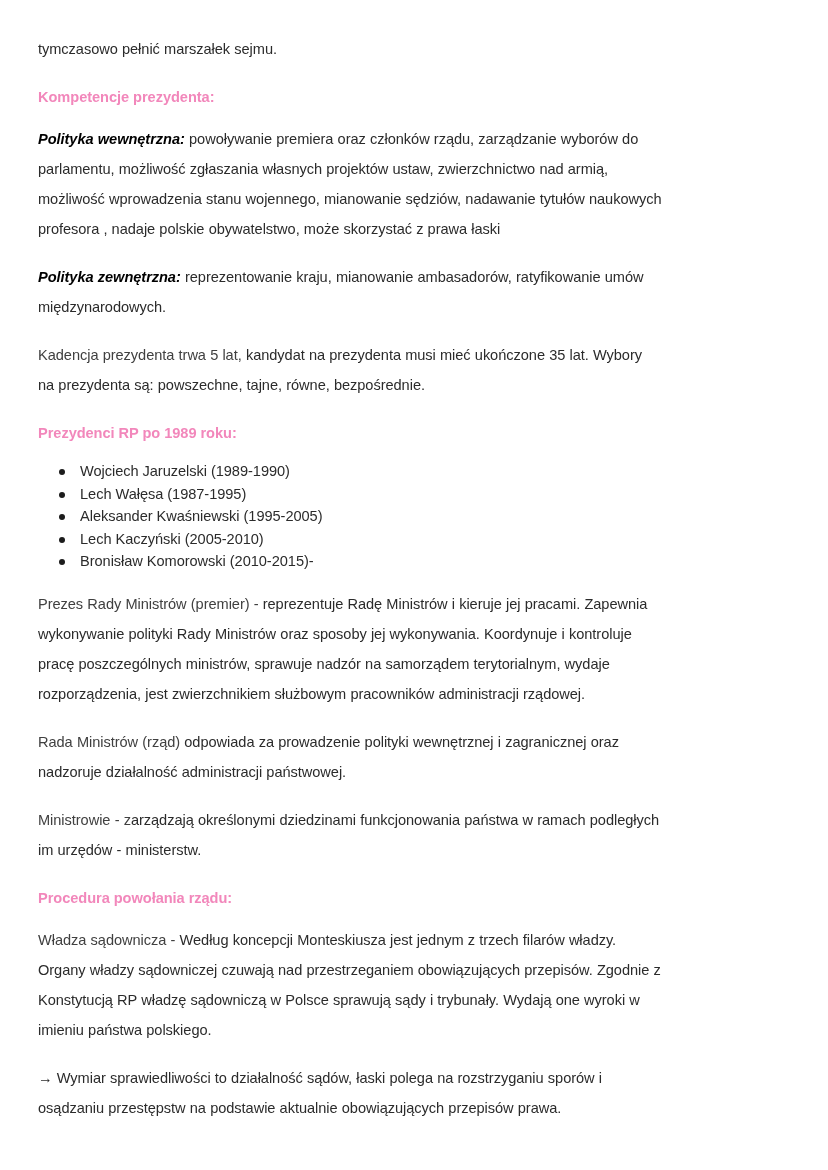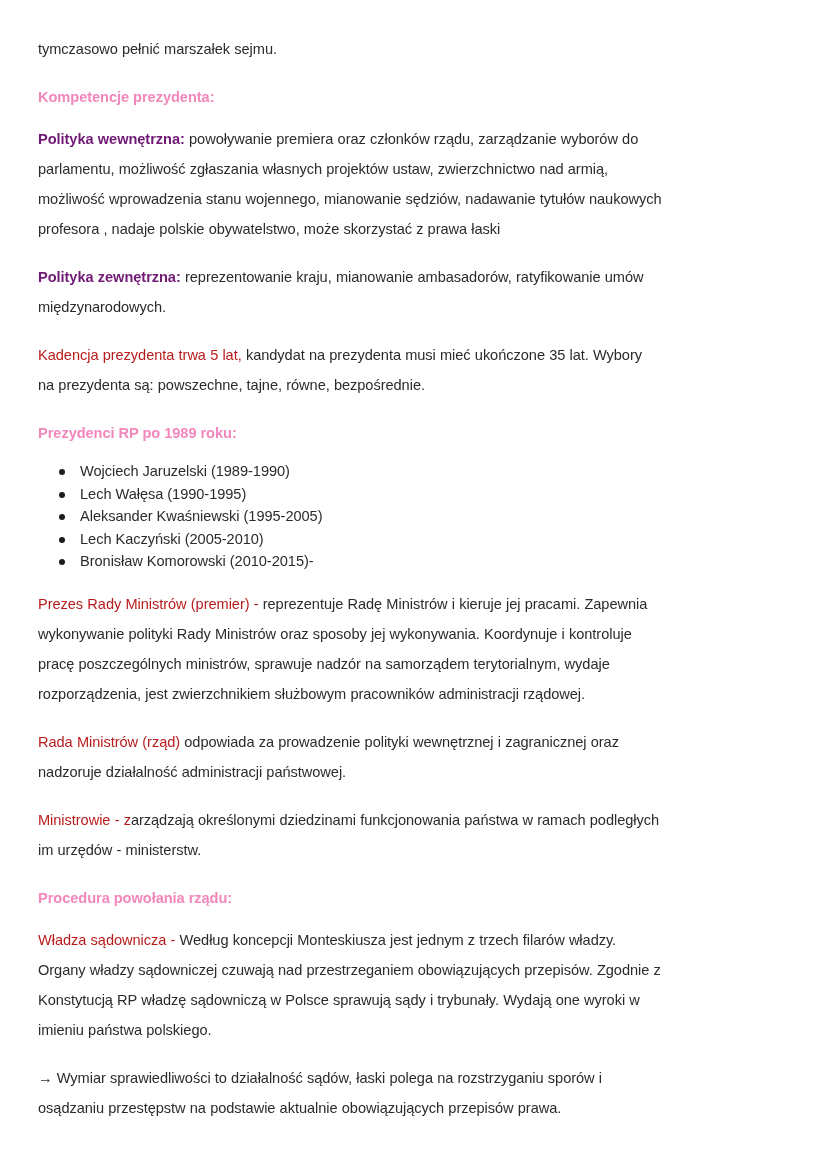--- a/index.html
+++ b/index.html
@@ -33,25 +33,26 @@
   }
   .heading {
     font-size: 14.6px;
     line-height: 30px;
     color: #f287bb;
     margin: 0 0 12px 0;
     letter-spacing: -0.05px;
     font-weight: bold;
   }
   .pink {
-    color: #b91c1c;
+    color: #404040;
   }
   .bold {
     font-weight: bold;
-    color: #701a75;
+    color: #000000;
+    font-style: italic;
   }
   ul.bullets {
     list-style: none;
     margin: 8px 0 16px 0;
     padding: 0;
   }
   ul.bullets li {
     font-size: 14.6px;
     line-height: 22.6px;
     color: #2b2b2b;
@@ -93,21 +94,21 @@
   </p>
 
   <p class="para">
     <span class="pink">Kadencja prezydenta trwa 5 lat,</span><span> kandydat na prezydenta musi mieć ukończone 35 lat. Wybory na prezydenta są: powszechne, tajne, równe, bezpośrednie.</span>
   </p>
 
   <p class="heading">Prezydenci RP po 1989 roku:</p>
 
   <ul class="bullets">
     <li>Wojciech Jaruzelski (1989-1990)</li>
-    <li>Lech Wałęsa (1990-1995)</li>
+    <li>Lech Wałęsa (1987-1995)</li>
     <li>Aleksander Kwaśniewski (1995-2005)</li>
     <li>Lech Kaczyński (2005-2010)</li>
     <li>Bronisław Komorowski (2010-2015)-</li>
   </ul>
 
   <p class="para">
     <span class="pink">Prezes Rady Ministrów (premier) -</span><span> reprezentuje Radę Ministrów i kieruje jej pracami. Zapewnia wykonywanie polityki Rady Ministrów oraz sposoby jej wykonywania. Koordynuje i kontroluje pracę poszczególnych ministrów, sprawuje nadzór na samorządem terytorialnym, wydaje rozporządzenia, jest zwierzchnikiem służbowym pracowników administracji rządowej.</span>
   </p>
 
   <p class="para">

